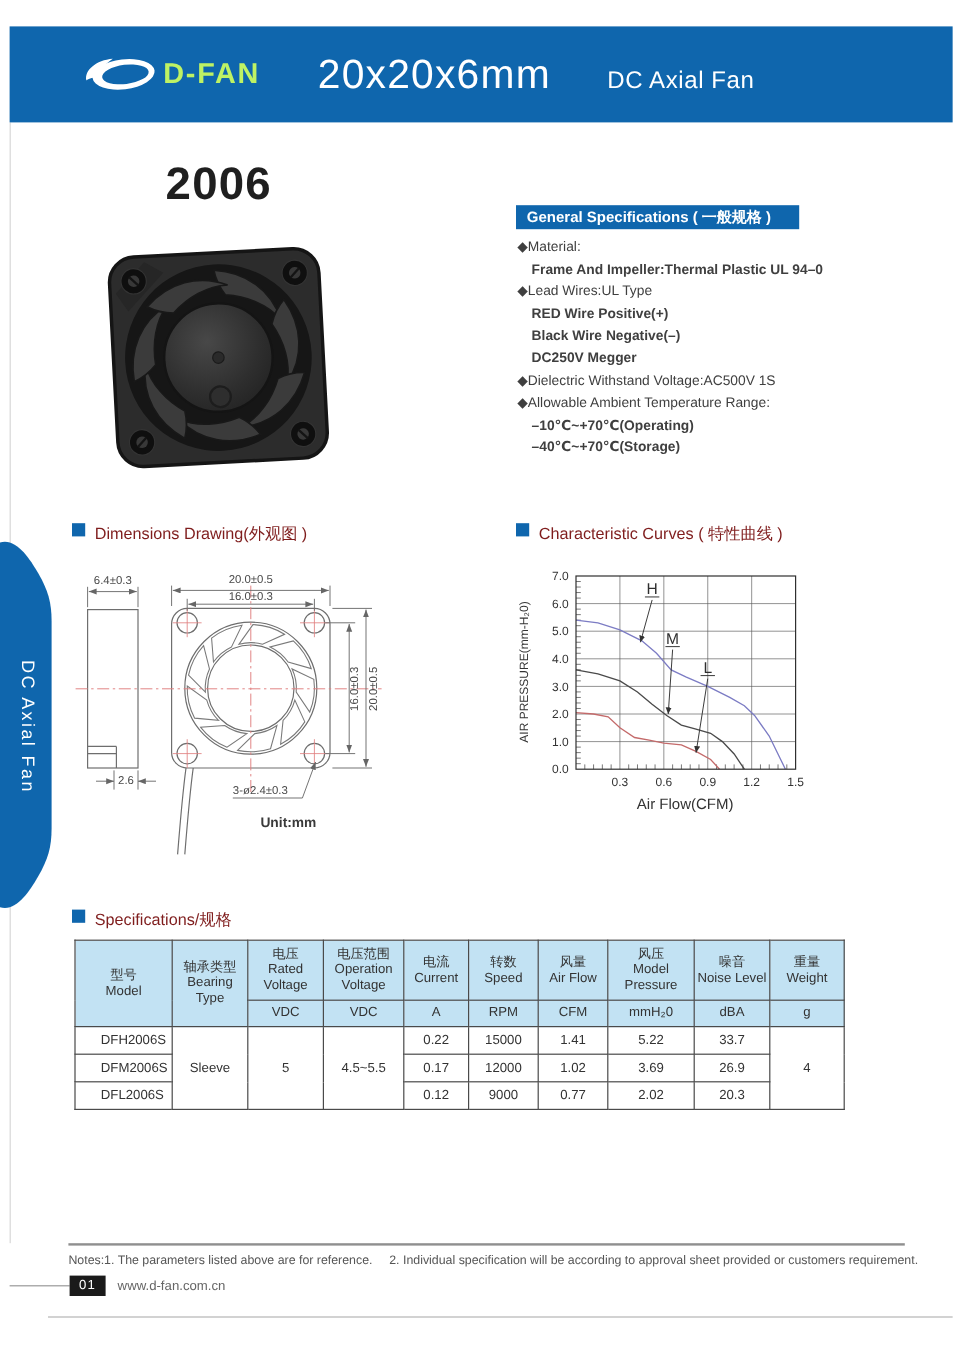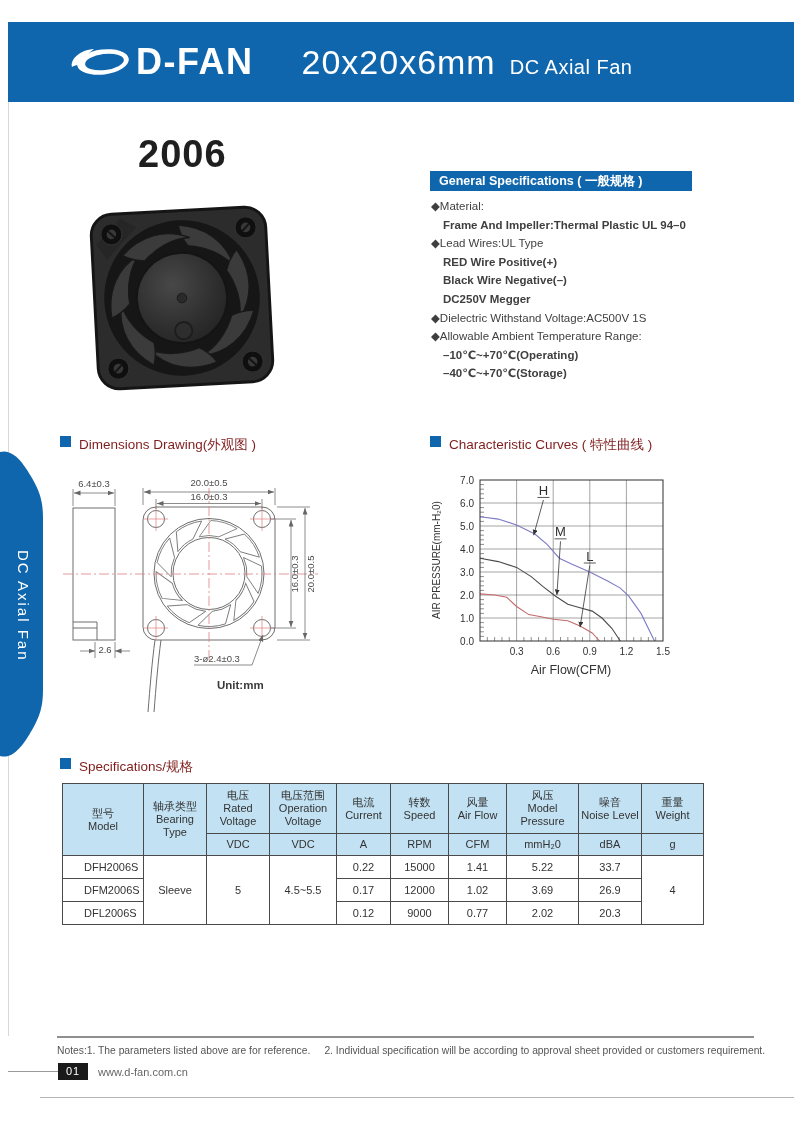--- a/index.html
+++ b/index.html
@@ -4,29 +4,29 @@
 <style>
   html,body{margin:0;padding:0;background:#ffffff;}
   body{width:794px;height:1123px;position:relative;overflow:hidden;
        font-family:"Liberation Sans","DejaVu Sans",sans-serif;color:#333;}
   .abs{position:absolute;}
 
   
   .band{position:absolute;left:8px;top:22px;width:786px;height:80px;background:#0f66ad;
         display:flex;align-items:center;}
   .logo{margin-left:62px;flex:0 0 auto;}
-  .brand{color:#ffffff;font-size:36px;font-weight:bold;letter-spacing:1.5px;margin-left:4px;}
-  .titlegrp{display:flex;align-items:baseline;margin-left:48px;}
+  .brand{color:#bef264;font-size:24px;font-weight:bold;letter-spacing:1.5px;margin-left:4px;}
+  .titlegrp{display:flex;align-items:baseline;margin-left:48px;gap:33px;}
   .size-title{color:#fff;font-size:34px;font-weight:400;letter-spacing:1px;}
   .size-sub{color:#fff;font-size:20px;margin-left:14px;letter-spacing:.5px;}
 
   .model-no{position:absolute;left:138px;top:133px;font-size:38px;font-weight:600;color:#1f1f1f;letter-spacing:1px;}
 
   
-  .gs-bar{position:absolute;left:430px;top:171px;width:262px;height:20px;background:#0f66ad;
+  .gs-bar{position:absolute;left:430px;top:171px;width:236px;height:20px;background:#0f66ad;
           color:#fff;font-size:12.5px;font-weight:bold;line-height:20px;padding-left:9px;box-sizing:border-box;}
   .gs-list{position:absolute;left:431px;top:197px;width:320px;font-size:11.5px;color:#3f3f3f;}
   .spec-line{line-height:18.6px;white-space:nowrap;}
   .spec-line.cont{padding-left:12px;font-weight:bold;}
 
   
   .sec-title{position:absolute;display:flex;align-items:flex-start;font-size:13.5px;color:#7f1d1d;}
   .sq{width:11px;height:11px;background:#0f66ad;margin-right:8px;flex:0 0 auto;}
 
   

